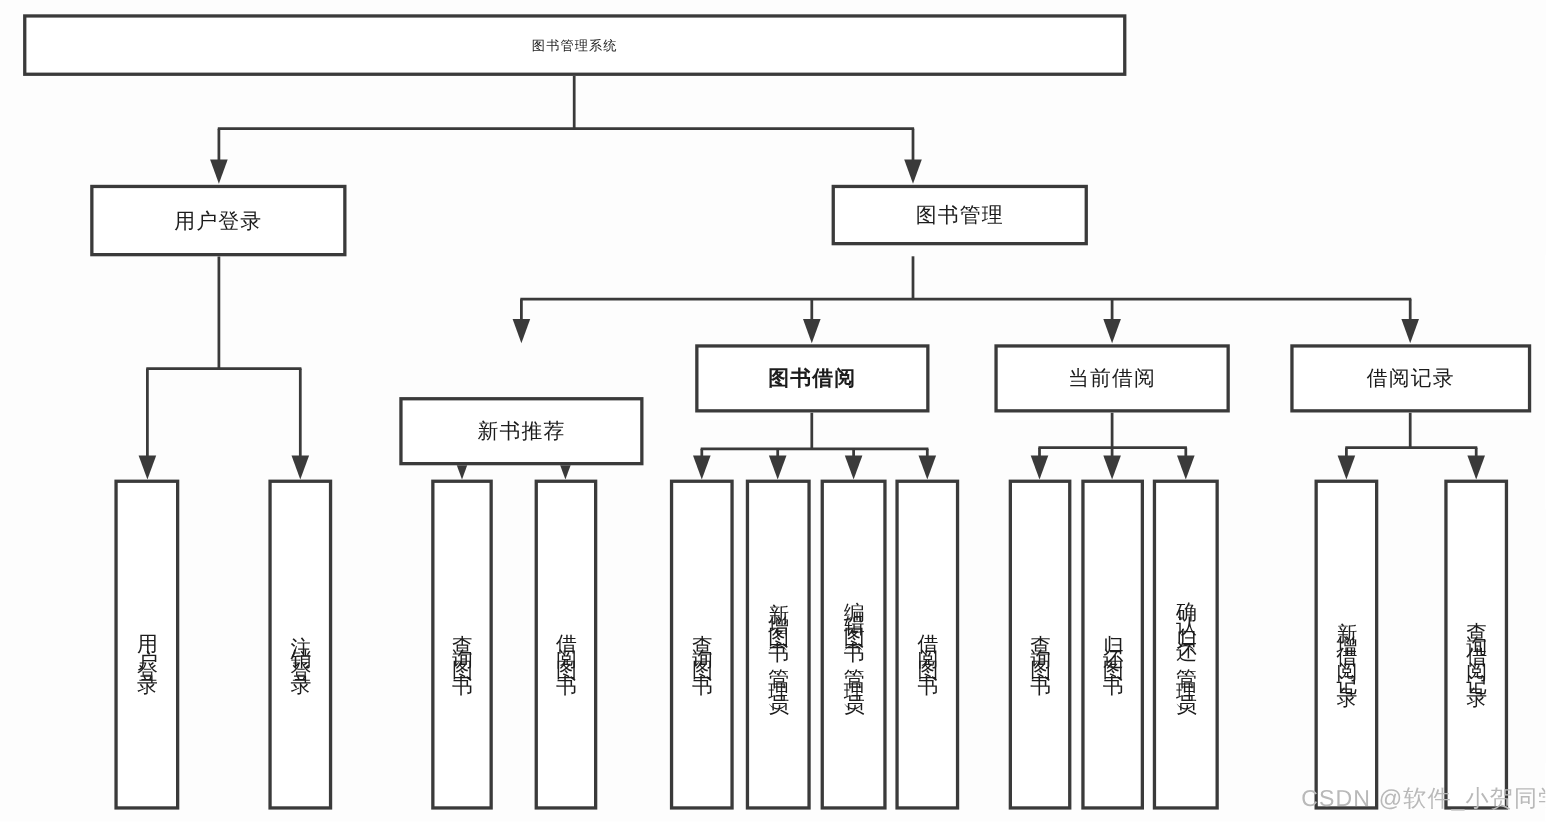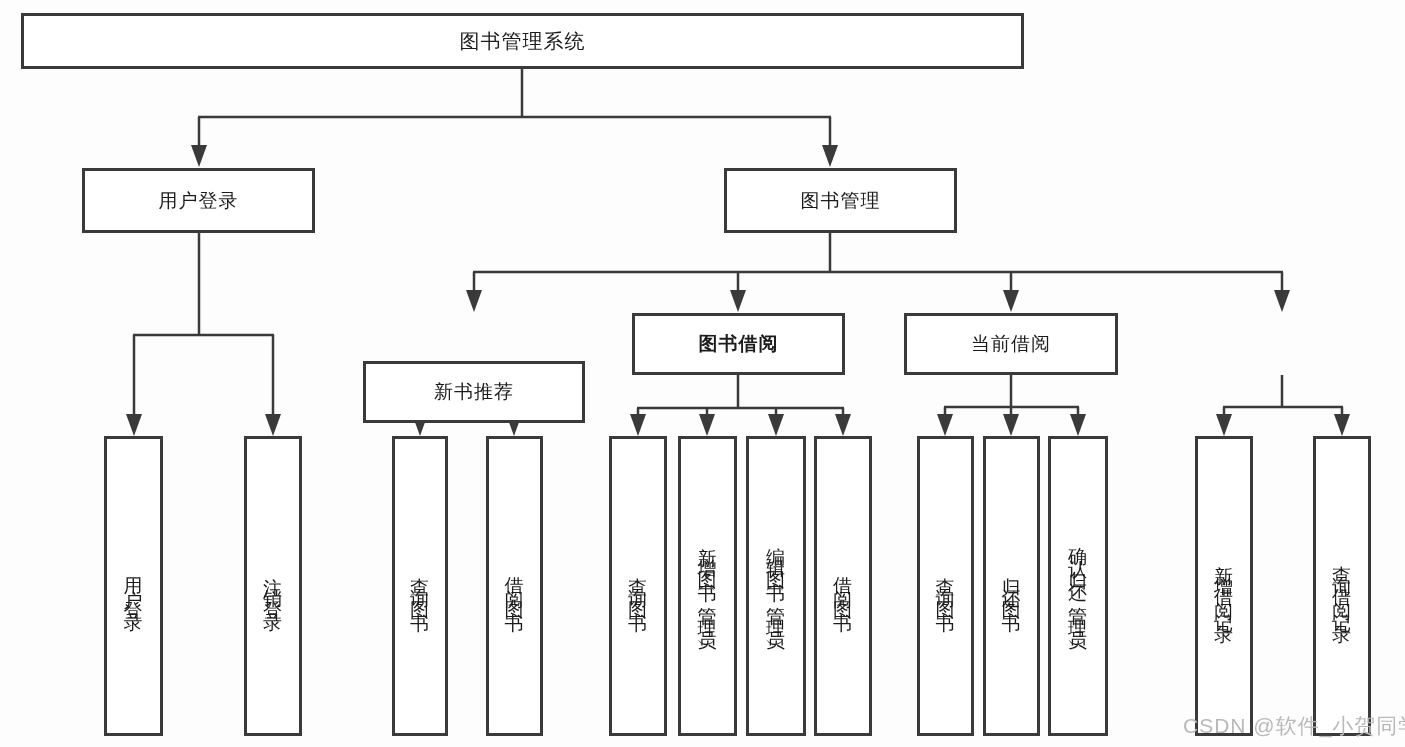--- a/index.html
+++ b/index.html
@@ -14,21 +14,21 @@
   #wires{position:absolute;left:0;top:0;width:1405px;height:747px;}
   .node{
     position:absolute;
     background:#ffffff;
     border:3px solid #3a3a3a;
     box-sizing:border-box;
     display:flex;align-items:center;justify-content:center;
     text-align:center;
   }
   .h-node{font-size:19px;letter-spacing:1px;}
-  .root-node{font-size:20px;letter-spacing:1px;}
+  .root-node{font-size:12px;letter-spacing:1px;}
   .v-node{
     writing-mode:vertical-rl;
     text-orientation:mixed;
     font-size:19px;
     letter-spacing:12px;
     line-height:1;
     padding:6px 0;
   }
   .watermark{
     position:absolute;
@@ -107,25 +107,26 @@
       <polygon points="1011,436 1003,414 1019,414"></polygon>
       <polygon points="1078,436 1070,414 1086,414"></polygon>
       <polygon points="1224,436 1216,414 1232,414"></polygon>
       <polygon points="1342,436 1334,414 1350,414"></polygon>
     </g>
   </svg>
 
   <div class="node root-node" style="left:21px;top:13px;width:1003px;height:56px;">图书管理系统</div>
 
   <div class="node h-node" style="left:82px;top:168px;width:233px;height:65px;">用户登录</div>
-  <div class="node h-node" style="left:724px;top:168px;width:233px;height:65px;">图书管理</div>
+  <div class="node h-node" style="left:756px;top:168px;width:233px;height:55px;">图书管理</div>
 
   <div class="node h-node" style="left:363px;top:313px;width:222px;height:62px;margin-top:48px;">新书推荐</div>
   <div class="node h-node" style="left:632px;top:313px;width:213px;height:62px;font-weight:bold;">图书借阅</div>
   <div class="node h-node" style="left:904px;top:313px;width:214px;height:62px;">当前借阅</div>
+  <div class="node h-node" style="left:1173px;top:313px;width:219px;height:62px;">借阅记录</div>
 
   <div class="node v-node" style="left:104px;top:436px;width:59px;height:300px;">用户登录</div>
   <div class="node v-node" style="left:244px;top:436px;width:58px;height:300px;">注销登录</div>
 
   <div class="node v-node" style="left:392px;top:436px;width:56px;height:300px;">查询图书</div>
   <div class="node v-node" style="left:486px;top:436px;width:57px;height:300px;">借阅图书</div>
 
   <div class="node v-node" style="left:609px;top:436px;width:58px;height:300px;">查询图书</div>
   <div class="node v-node" style="left:678px;top:436px;width:59px;height:300px;">新增图书（管理员）</div>
   <div class="node v-node" style="left:746px;top:436px;width:60px;height:300px;">编辑图书（管理员）</div>

